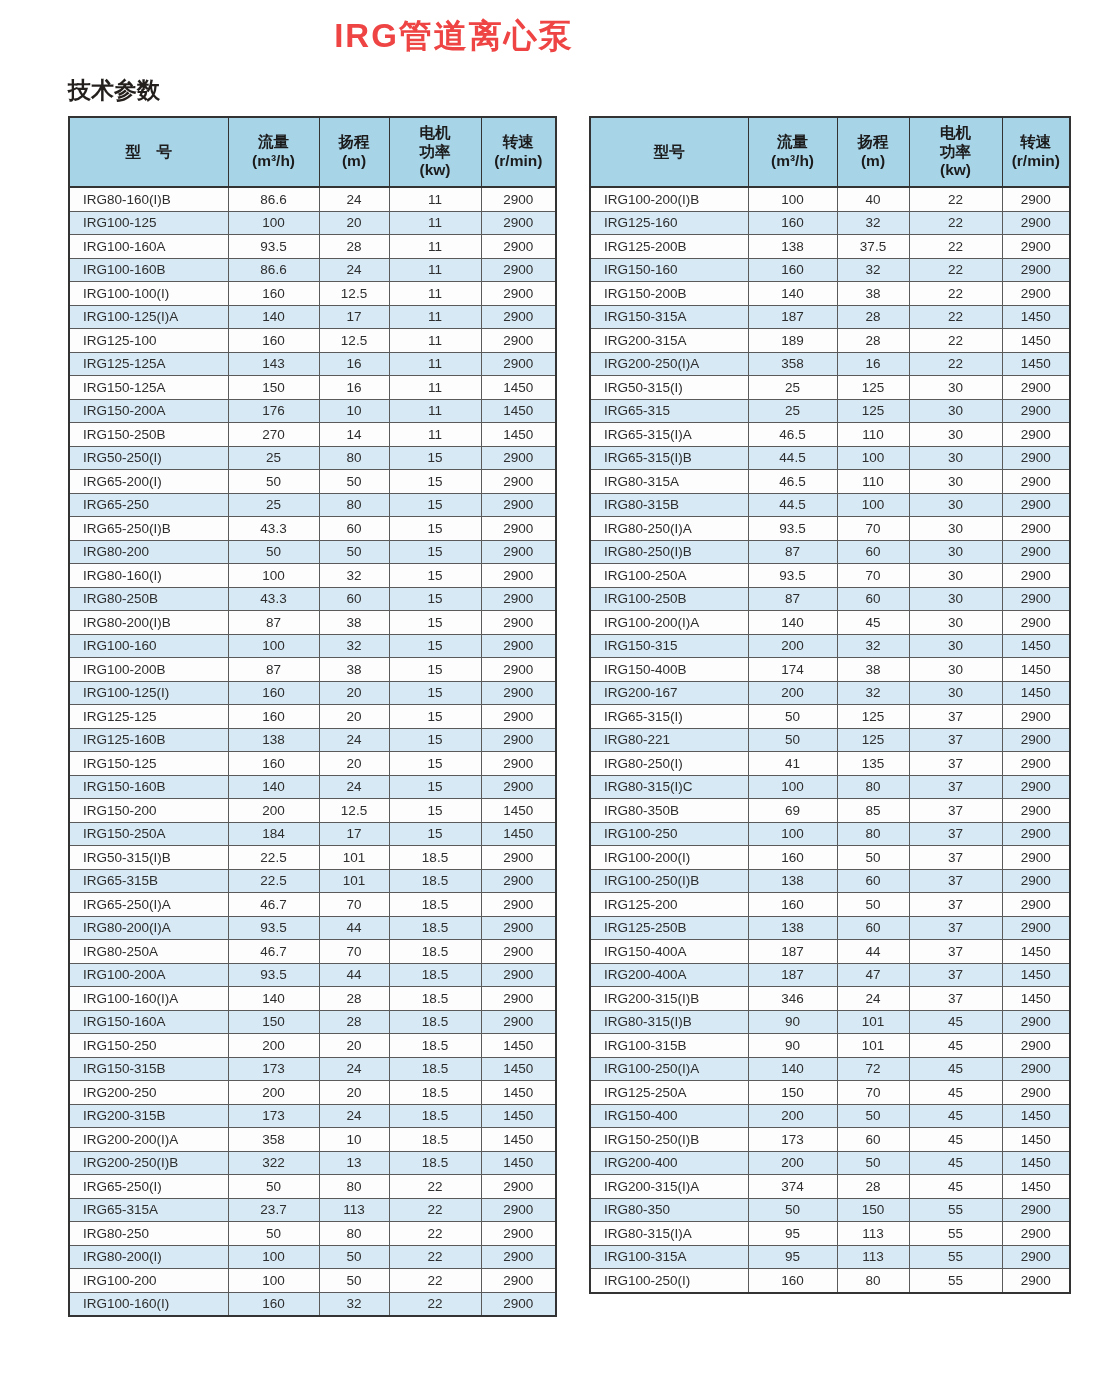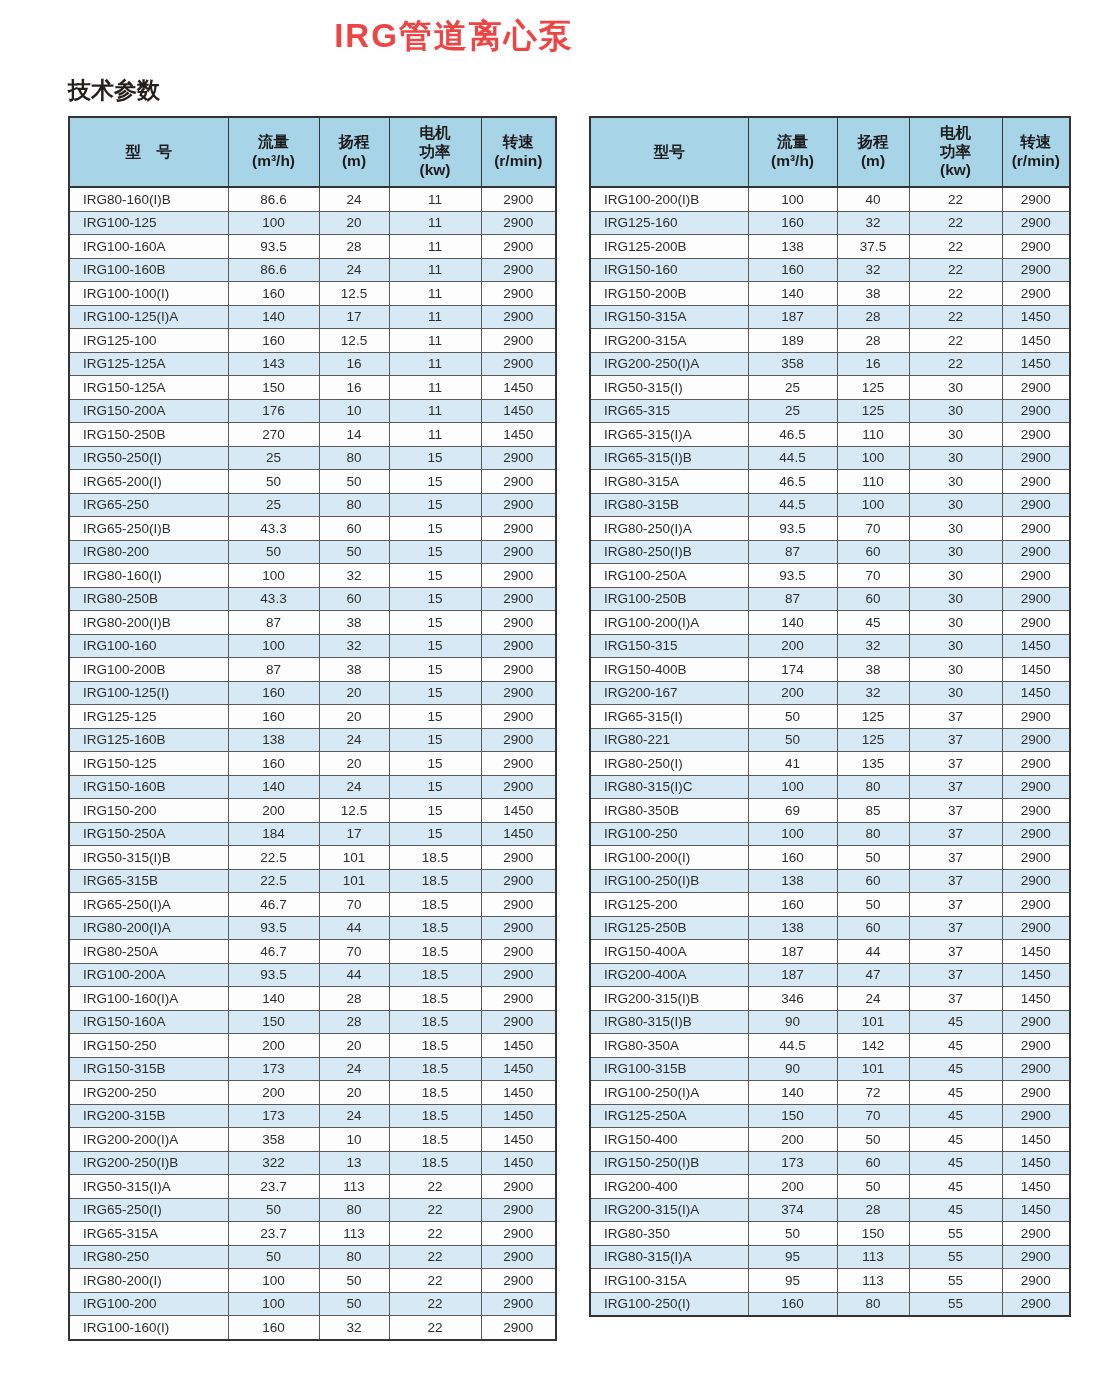--- a/index.html
+++ b/index.html
@@ -426,27 +426,20 @@
           </tr>
 
           <tr>
             <td class="model">IRG200-250(I)B</td>
             <td>322</td>
             <td>13</td>
             <td>18.5</td>
             <td>1450</td>
           </tr>
 
-          <tr>
-            <td class="model">IRG50-315(I)A</td>
-            <td>23.7</td>
-            <td>113</td>
-            <td>22</td>
-            <td>2900</td>
-          </tr>
 
           <tr>
             <td class="model">IRG65-250(I)</td>
             <td>50</td>
             <td>80</td>
             <td>22</td>
             <td>2900</td>
           </tr>
 
           <tr>
@@ -798,27 +791,20 @@
           </tr>
 
           <tr>
             <td class="model">IRG80-315(I)B</td>
             <td>90</td>
             <td>101</td>
             <td>45</td>
             <td>2900</td>
           </tr>
 
-          <tr>
-            <td class="model">IRG80-350A</td>
-            <td>44.5</td>
-            <td>142</td>
-            <td>45</td>
-            <td>2900</td>
-          </tr>
 
           <tr>
             <td class="model">IRG100-315B</td>
             <td>90</td>
             <td>101</td>
             <td>45</td>
             <td>2900</td>
           </tr>
 
           <tr>

